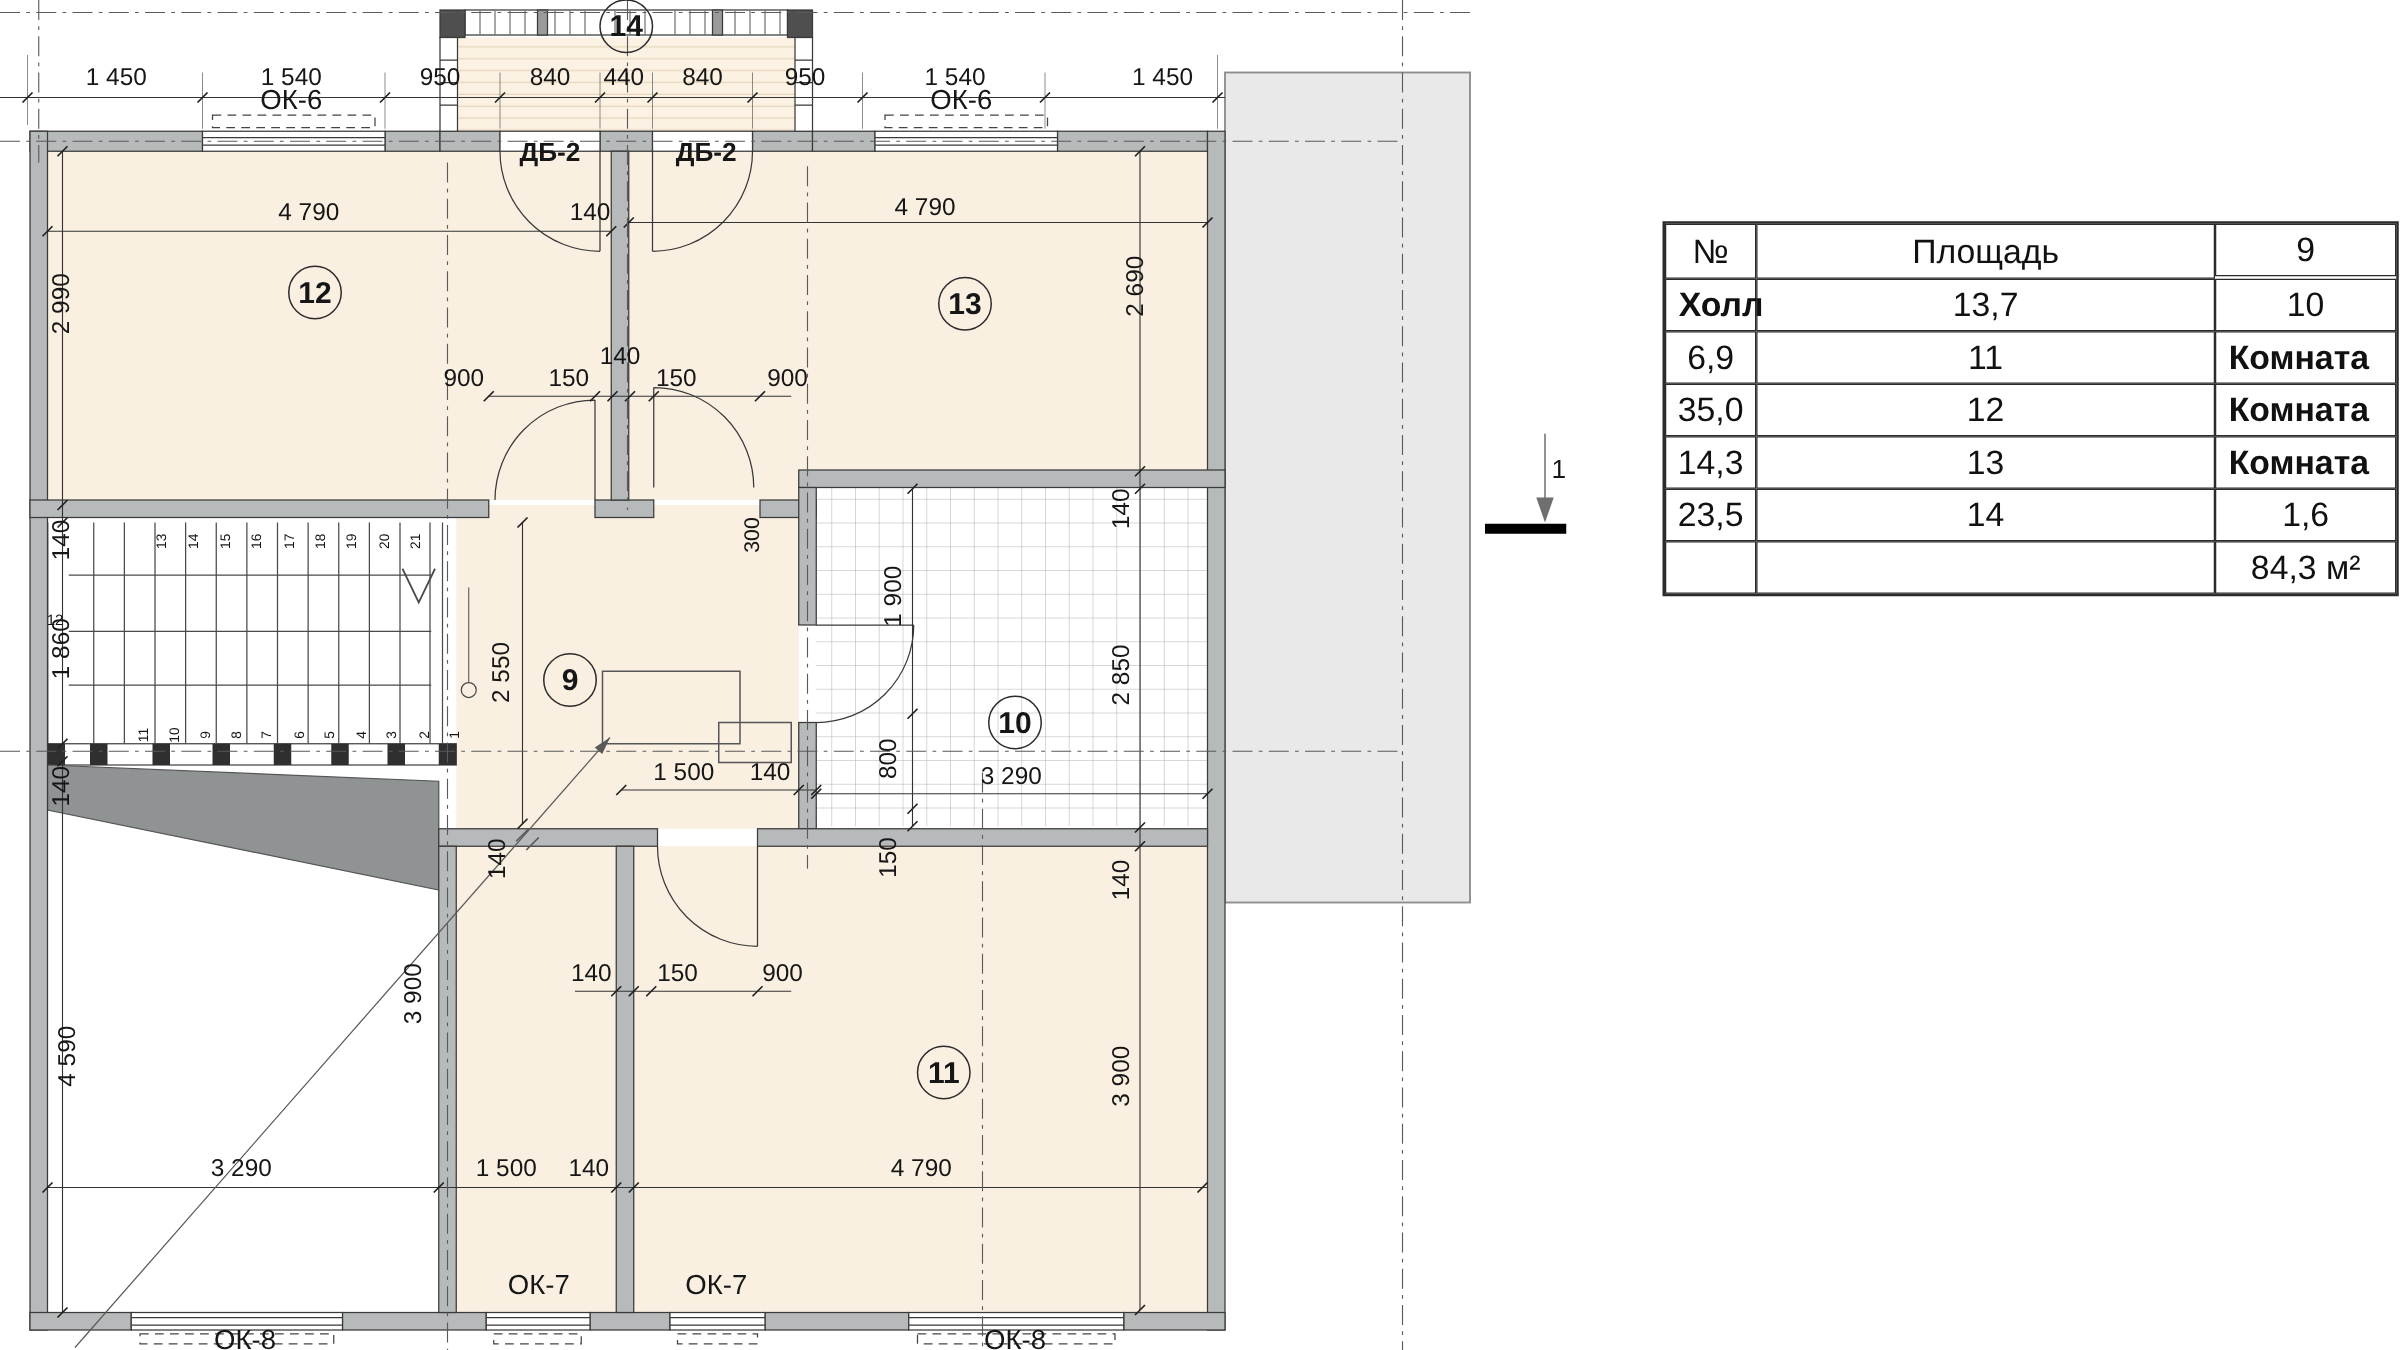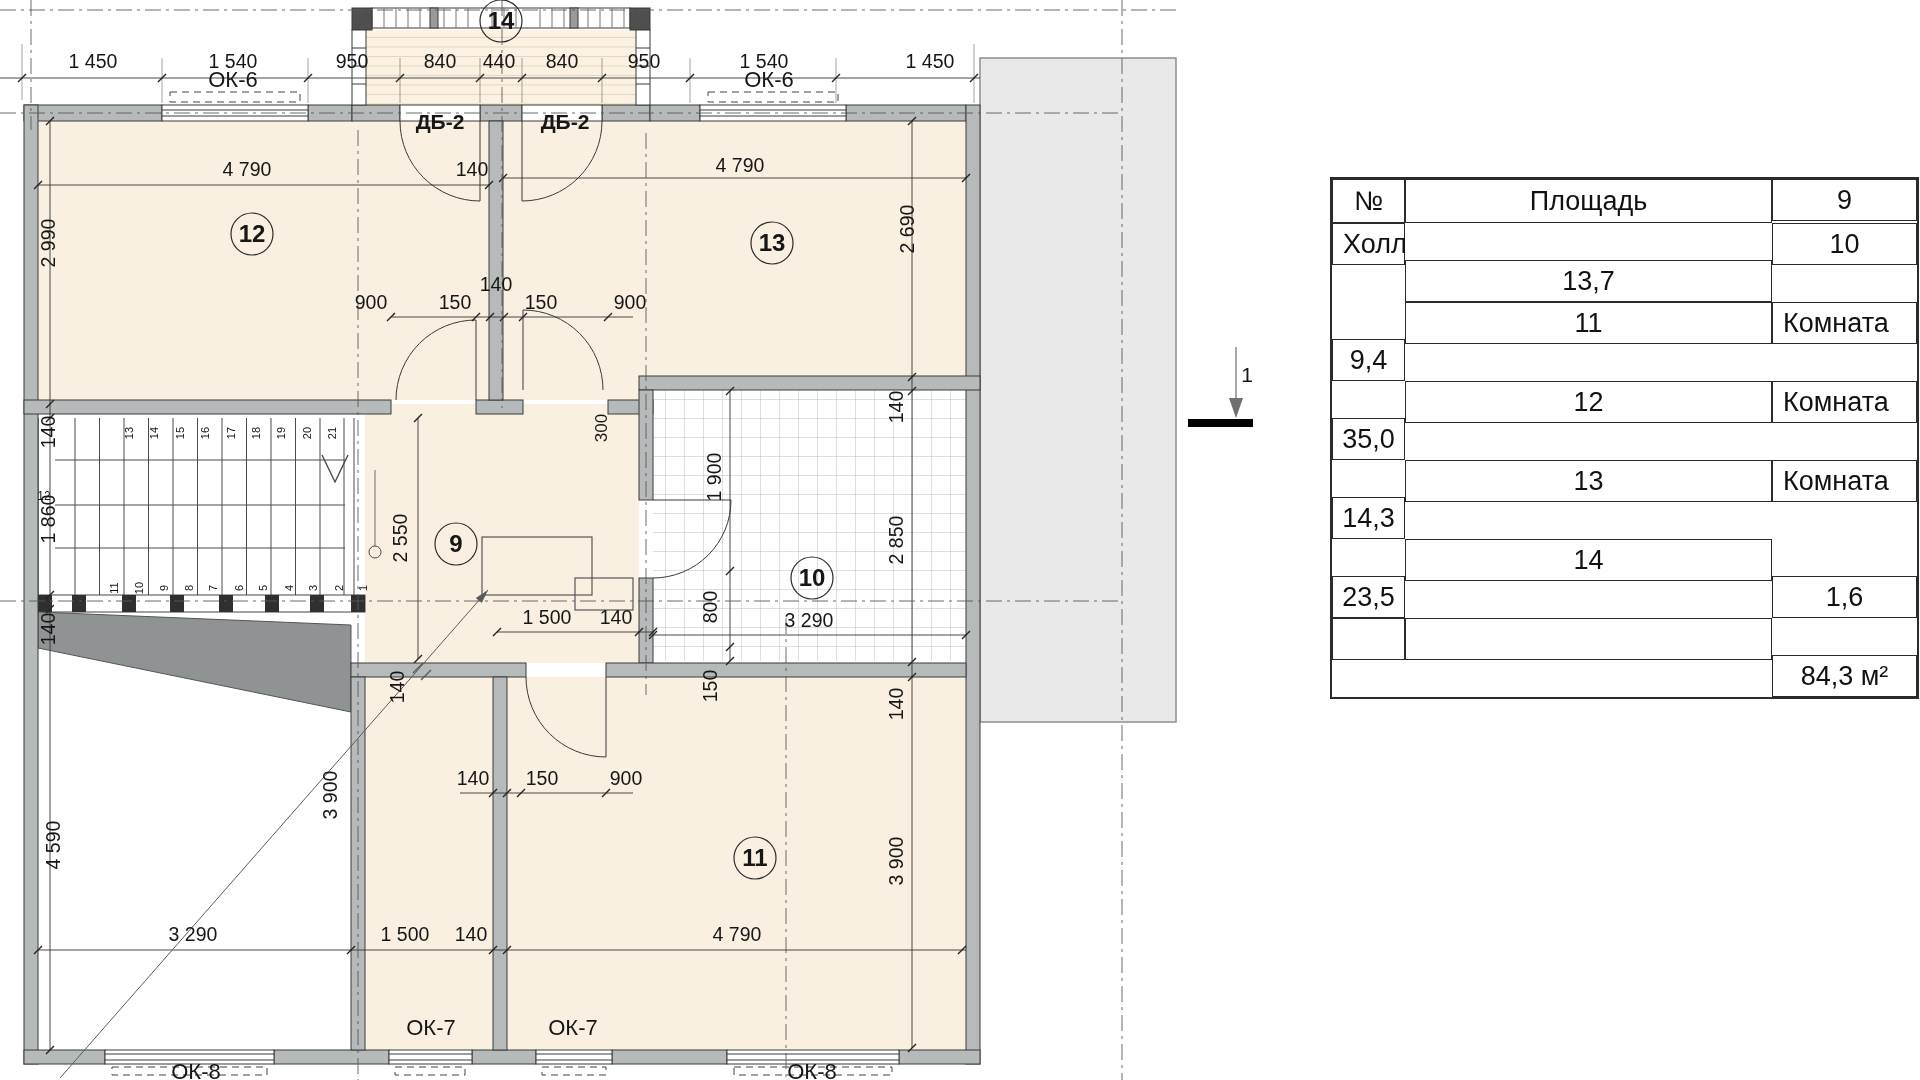--- a/index.html
+++ b/index.html
@@ -7,22 +7,22 @@
   #stage{position:relative;width:1920px;height:1080px;}
   #plan{position:absolute;left:0;top:0;}
   svg text{font-family:"Liberation Sans", sans-serif;fill:#161616;}
   
   #room-table{position:absolute;left:1330px;top:177px;border:2px solid #2b2b2b;
     display:grid;grid-template-columns:73px 367px 145px;background:#fff;}
   #room-table .cell{border:1px solid #2b2b2b;display:flex;align-items:center;
     font-size:27px;color:#111;height:42px;box-sizing:border-box;}
   #room-table .hdr{height:44px;justify-content:center;}
   #room-table .num{justify-content:center;}
-  #room-table .nam{justify-content:flex-start;padding-left:10px;}
-  #room-table .are{justify-content:center;margin-top:37px;}
+  #room-table .nam{justify-content:flex-start;padding-left:10px;font-weight:bold;}
+  #room-table .are{justify-content:center;}
 </style>
 </head>
 <body>
 
 <div id="stage">
 <svg id="plan" width="1920" height="1080" viewBox="0 0 1920 1080">
   <defs>
     <pattern id="tiles" width="19" height="19" patternUnits="userSpaceOnUse">
       <rect width="19" height="19" fill="#ffffff"></rect>
       <path d="M0,0 H19 M0,0 V19" stroke="#aab1b1" stroke-width="0.8" fill="none"></path>
@@ -347,21 +347,21 @@
       </g>
 </svg>
 
 <div id="room-table">
       <div class="cell hdr">№</div>
       <div class="cell hdr">Площадь</div>
       <div class="cell num">9</div>
       <div class="cell nam">Холл</div>
       <div class="cell are">13,7</div>
       <div class="cell num">10</div>
-      <div class="cell are">9,4</div>
+      <div class="cell are">6,9</div>
       <div class="cell num">11</div>
       <div class="cell nam">Комната</div>
       <div class="cell are">35,0</div>
       <div class="cell num">12</div>
       <div class="cell nam">Комната</div>
       <div class="cell are">14,3</div>
       <div class="cell num">13</div>
       <div class="cell nam">Комната</div>
       <div class="cell are">23,5</div>
       <div class="cell num">14</div>

